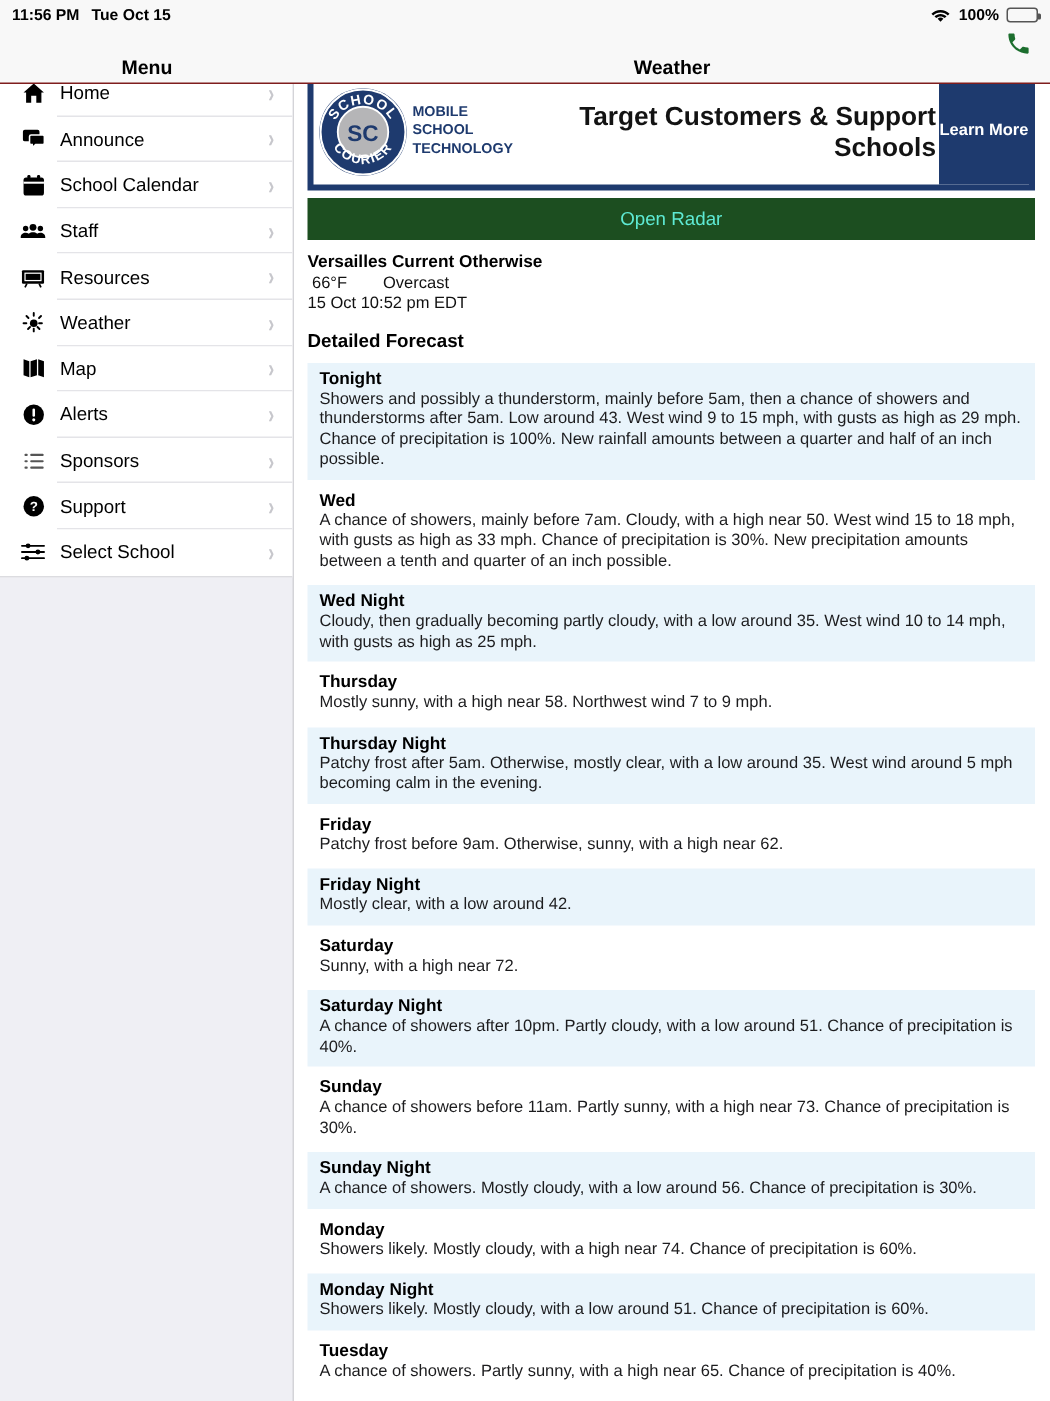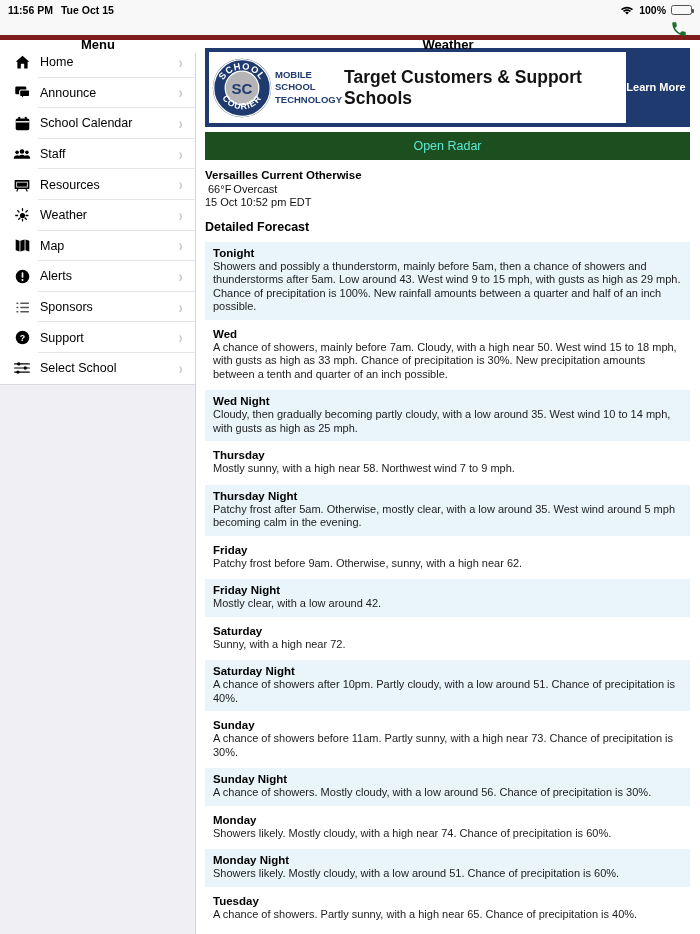--- a/index.html
+++ b/index.html
@@ -4,22 +4,22 @@
 <style>
   * { box-sizing: border-box; }
   html,body { margin:0; padding:0; }
   body {
     width:700px; height:934px; overflow:hidden; position:relative;
     font-family:"Liberation Sans","DejaVu Sans",sans-serif;
     background:#ffffff; color:#000;
   }
   
   .top-bar {
-    position:absolute; top:0; left:0; right:0; height:40px;
-    background:#f8f8f8; border-bottom:5px solid #7f1d1d; z-index:20;
+    position:absolute; top:0; left:0; right:0; height:56px;
+    background:#f8f8f8; border-bottom:1px solid #7f1d1d; z-index:20;
   }
   .status-row {
     height:20px; display:flex; justify-content:space-between; align-items:center;
     padding:0 8px; font-size:10.5px; font-weight:bold; color:#000;
   }
   .status-left span { margin-right:8px; }
   .status-right { display:flex; align-items:center; gap:5px; font-weight:bold; }
   .battery { width:21px; height:10px; border:1px solid #555; border-radius:2.5px; padding:1px; position:relative; }
   .battery .fill { background:#000; height:100%; width:100%; border-radius:1px; }
   .battery:after { content:""; position:absolute; right:-3px; top:2.5px; width:2px; height:4px; background:#555; border-radius:0 1px 1px 0; }
@@ -46,35 +46,35 @@
   
   .main { position:absolute; top:40px; left:197px; right:0; bottom:0; background:#fff; overflow:hidden; }
   .content { padding:8px 10px 0 8px; }
   
   .ad-banner {
     height:79px; border:4px solid var(--navy); background:#fff;
     display:flex; align-items:stretch; cursor:pointer; position:relative;
   }
   .ad-logo { flex:0 0 66px; display:flex; align-items:center; justify-content:center; }
   .ad-brand { align-self:center; font-weight:bold; color:var(--navy); font-size:9.5px; line-height:1.3; letter-spacing:0; }
-  .ad-headline { flex:1; align-self:center; text-align:left; font-weight:bold; font-size:17.5px; color:#131313; padding:0 2px; }
+  .ad-headline { flex:1; align-self:center; text-align:right; font-weight:bold; font-size:17.5px; color:#131313; padding:0 2px; }
   .ad-cta {
     flex:0 0 60px; background:var(--navy); color:#fff; font-weight:bold; 
     font-size:11px; display:flex; align-items:center; justify-content:center; text-align:center; line-height:1.25;
   }
   
   .radar-btn {
     margin-top:5px; height:28px; background:var(--green); color:#5eead4;
     display:flex; align-items:center; justify-content:center; font-size:12.5px; cursor:pointer;
   }
   
   .conditions { margin-top:9px; font-size:11px; line-height:13.5px; color:#111; }
   .conditions .cc-title { font-weight:bold; font-size:11.5px; color:#000; }
   .cc-temp-line { padding-left:3px; }
-  .cc-temp-line .cond { margin-left:2px; }
+  .cc-temp-line .cond { margin-left:24px; }
   .forecast-title { margin-top:10px; font-weight:bold; font-size:12.5px; color:#000; }
   
   .forecast { margin-top:8px; }
   .period { padding:5px 8px 6px 8px; margin-bottom:3px; }
   .period.hl { background:var(--hl); }
   .period .p-name { font-weight:bold; font-size:11.5px; color:#000; margin-bottom:1px; }
   .period .p-text { font-size:11px; line-height:13.5px; color:#1c1c1e; }
 </style>
 </head>
 <body style="--navy: #1e3a6e; --green: #1c4e20; --hl: #e9f4fb;">

